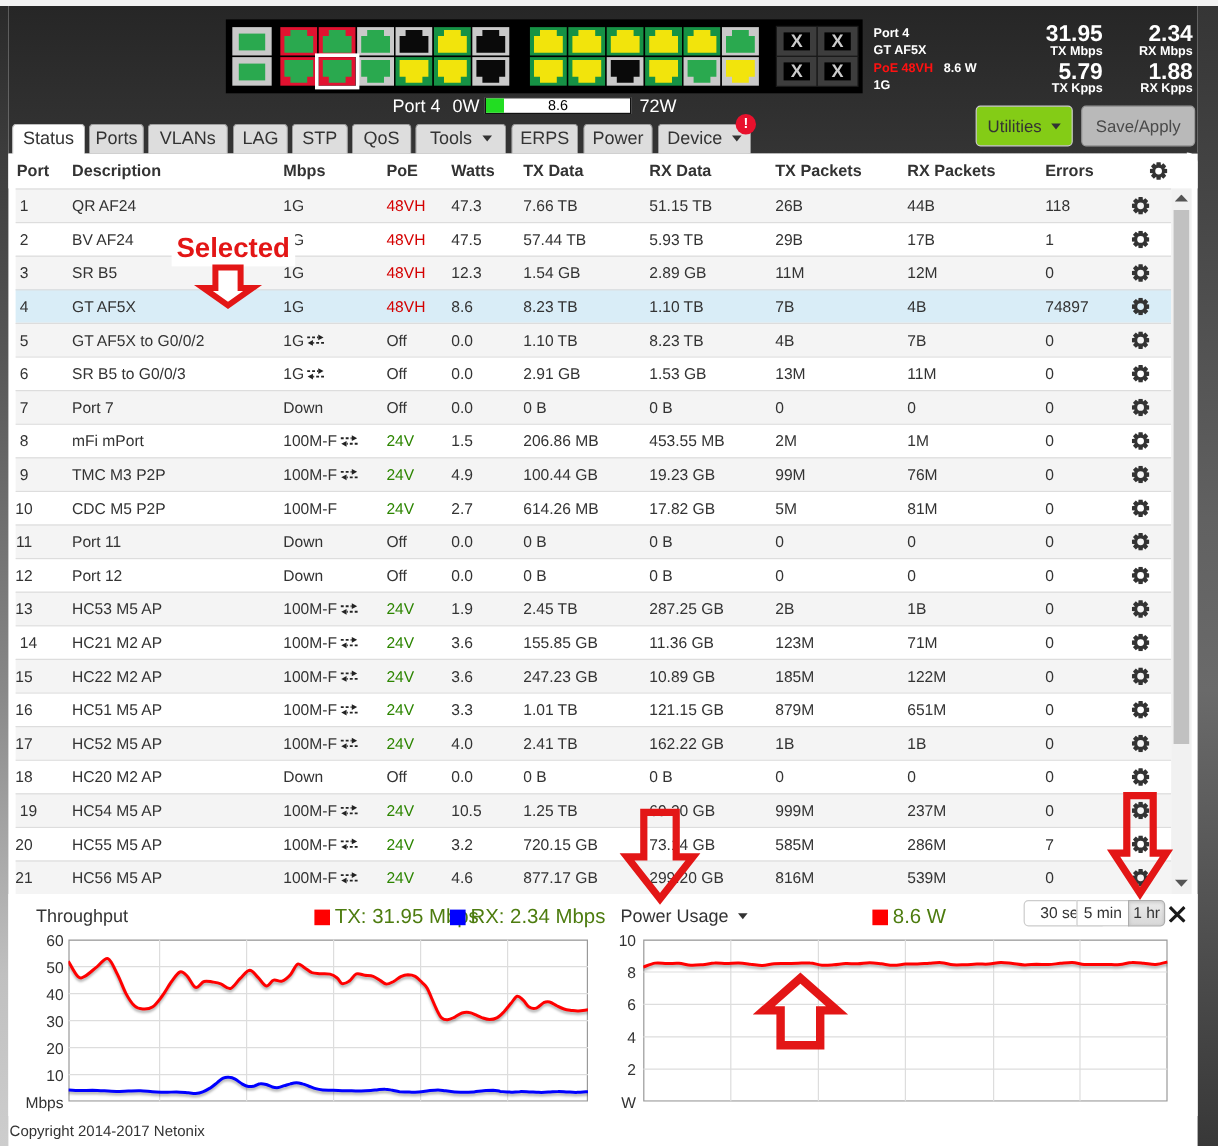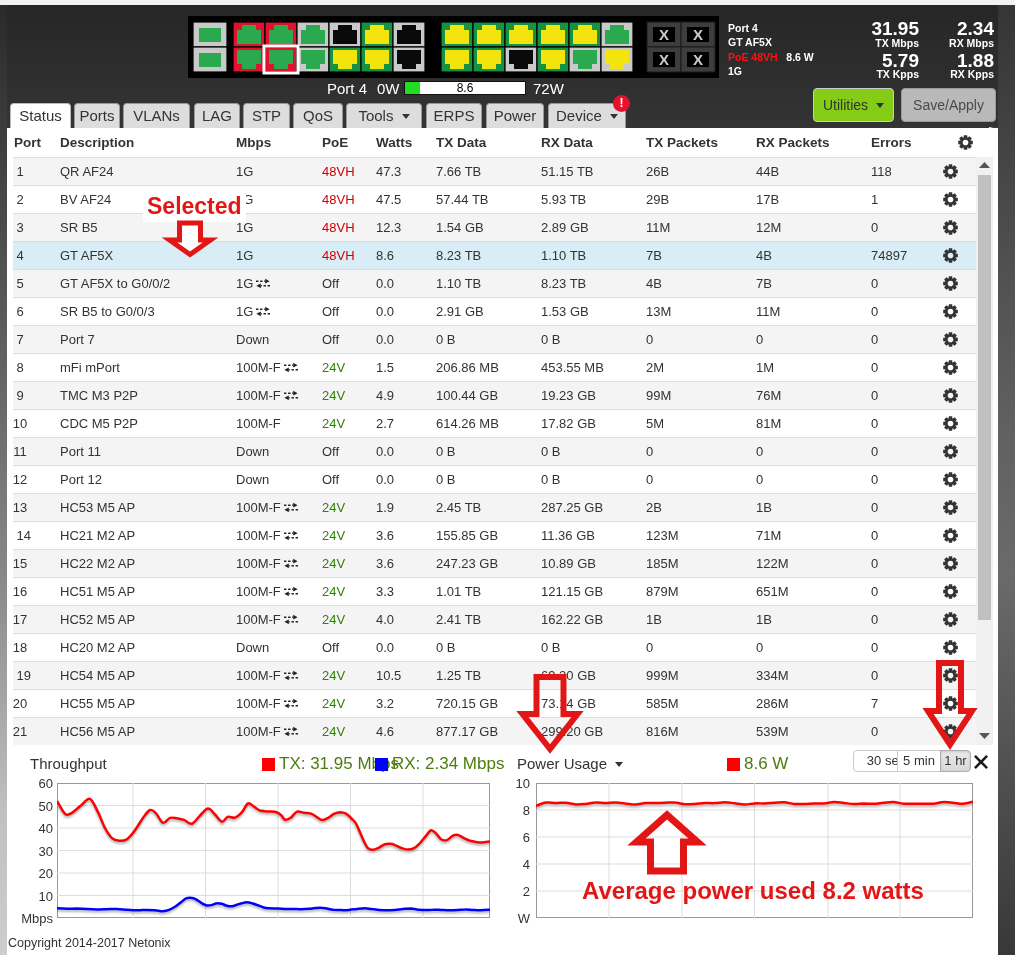--- a/index.html
+++ b/index.html
@@ -490,21 +490,21 @@
 <span style="left:-4px;width:22px;text-align:right">19</span>
 <span style="left:47px">HC54 M5 AP</span>
 <span style="left:223px">100M-F<svg class="flow" width="16" height="11" viewBox="0 0 16 11">
           <use href="#flowi"></use>
         </svg></span>
 <span class="grn" style="left:309px">24V</span>
 <span style="left:363px">10.5</span>
 <span style="left:423px">1.25 TB</span>
 <span style="left:528px">69.20 GB</span>
 <span style="left:633px">999M</span>
-<span style="left:743px">334M</span>
+<span style="left:743px">237M</span>
 <span style="left:858px">0</span>
 <svg class="gear" style="left:930px" width="15" height="15" viewBox="0 0 16 16">
         <use href="#geari"></use>
       </svg>
 </div>
 <div class="trow even" style="top:689px">
 <span style="left:-4px;width:22px;text-align:center">20</span>
 <span style="left:47px">HC55 M5 AP</span>
 <span style="left:223px">100M-F<svg class="flow" width="16" height="11" viewBox="0 0 16 11">
           <use href="#flowi"></use>
@@ -606,14 +606,13 @@
       <path d="M2.0 0 L7.5 5.5 L13.0 0 L15 2.0 L9.5 7.5 L15 13.0 L13.0 15 L7.5 9.5 L2.0 15 L0 13.0 L5.5 7.5 L0 2.0 Z" fill="#1a1a1a"></path>
     </svg>
 
 <div class="annot" style="left:143px;top:193px;font-size:23px;background:#fff;padding:0 4px 2px 4px">Selected</div>
 <svg class="abs" style="left:0;top:0;pointer-events:none" width="1015" height="955" viewBox="0 0 1015 955">
 <path d="M179.5,223 L200.5,223 L200.5,240 L210.5,240 L190,254.5 L169.5,240 L179.5,240 Z" fill="#fff" stroke="#e31616" stroke-width="5"></path>
 <path d="M536.5,677 L563.5,677 L563.5,714 L577.5,714 L550,749 L522.5,714 L536.5,714 Z" fill="none" stroke="#e31616" stroke-width="6"></path>
 <path d="M939.0,663 L961.0,663 L961.0,711 L972.0,711 L950,744.5 L928.0,711 L939.0,711 Z" fill="none" stroke="#e31616" stroke-width="6"></path>
 <path d="M650.5,871 L683.5,871 L683.5,842 L697.5,842 L667,815 L636.5,842 L650.5,842 Z" fill="none" stroke="#e31616" stroke-width="7"></path>
 </svg>
-<div class="annot" style="left:582px;top:877px;font-size:24px">Average power used 8.2 watts</div>
 <div id="copy">Copyright 2014-2017 Netonix</div>
 </div>
 </body></html>

